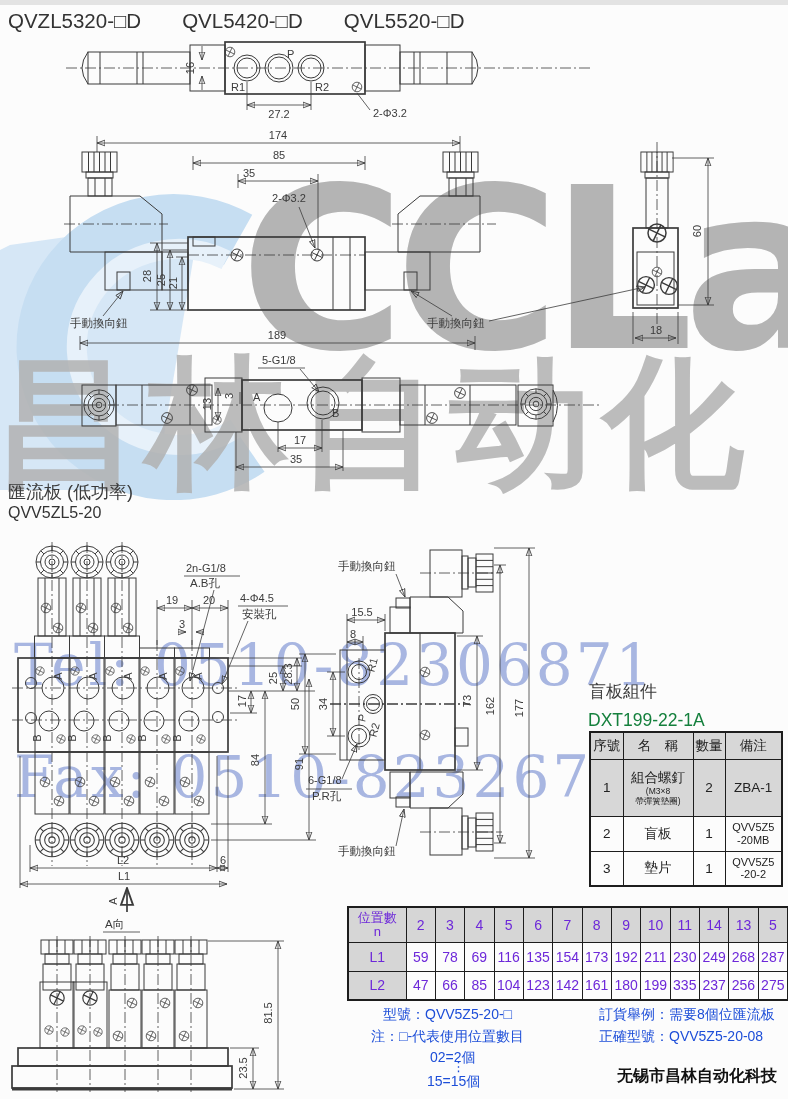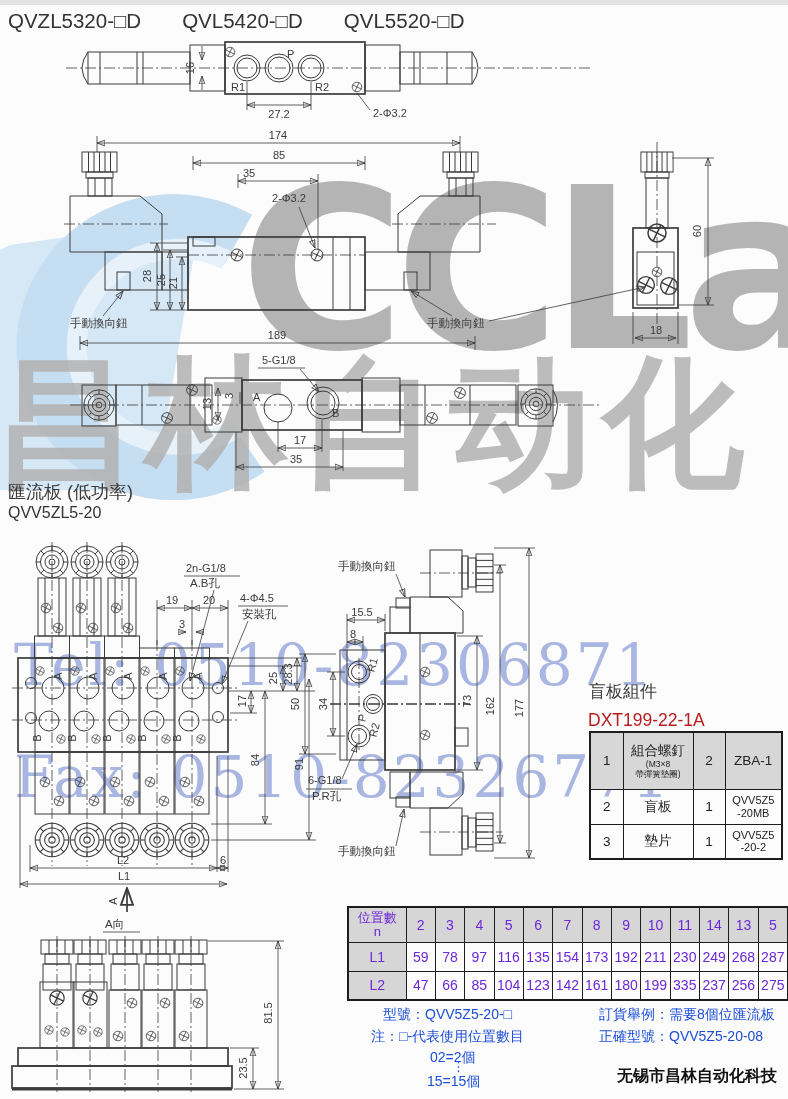--- a/index.html
+++ b/index.html
@@ -27,21 +27,21 @@
   #drawings text{font-family:"Liberation Sans",sans-serif;font-size:11px;fill:#3b3b3b;stroke:none}
   #drawings text.cn{font-size:11.5px}
   #drawings text.mid{text-anchor:middle}
   
   .ov{position:absolute;z-index:3}
   #models{left:8px;top:9px;width:470px;font-size:20.5px;color:#333;display:flex;gap:41px}
   #sec-head{left:8px;top:480px;font-size:18px;color:#3a3a3a}
   #sec-head .small{font-size:18px}
   #sec-model{left:8px;top:504px;font-size:16px;color:#333}
   #bp-title{left:589px;top:680px;font-size:17px;color:#3a3a3a}
-  #bp-partno{left:588px;top:710px;font-size:17.5px;color:#b91c1c}
+  #bp-partno{left:588px;top:710px;font-size:17.5px;color:#15803d}
   table{border-collapse:collapse;table-layout:fixed}
   .bptable{left:589px;top:731px;width:192px;font-size:13.5px;text-align:center;color:#222;
            border:2px solid #1d1d1d}
   .bptable td{border:1px solid #1d1d1d;vertical-align:middle;padding:0}
   .bptable tr.shade td{background:#d7d7d7}
   .bptable .sub{font-size:8.5px;line-height:1.15;white-space:pre-line}
   .bptable .rk{font-size:11px;line-height:1.15;white-space:pre-line}
   .postable{left:347px;top:906px;width:471px;font-size:14px;text-align:center;color:#6d28d9;
             border:2px solid #1d1d1d}
   .postable td{border:1px solid #1d1d1d;height:29px;padding:0}
@@ -526,20 +526,26 @@
   <div id="bp-partno" class="ov">DXT199-22-1A</div>
 
   <table class="bptable ov">
     <colgroup>
         <col style="width:33px">
         <col style="width:70px">
         <col style="width:32px">
         <col style="width:57px">
       </colgroup>
     <tbody>
+        <tr class="shade">
+      <td style="height:27px">序號</td>
+      <td>名　稱</td>
+      <td>數量</td>
+      <td>備注</td>
+    </tr>
     <tr class="shade">
       <td style="height:57px">1</td>
       <td>
         <div>組合螺釘</div>
         <div class="sub">(M3×8
 帶彈簧墊圈)</div>
       </td>
       <td>2</td>
       <td>ZBA-1</td>
     </tr>
@@ -582,21 +588,21 @@
       <td>11</td>
       <td>14</td>
       <td>13</td>
       <td>5</td>
       <td>15</td>
     </tr>
     <tr>
       <td class="lbl">L1</td>
       <td>59</td>
       <td>78</td>
-      <td>97</td>
+      <td>69</td>
       <td>116</td>
       <td>135</td>
       <td>154</td>
       <td>173</td>
       <td>192</td>
       <td>211</td>
       <td>230</td>
       <td>249</td>
       <td>268</td>
       <td>287</td>

